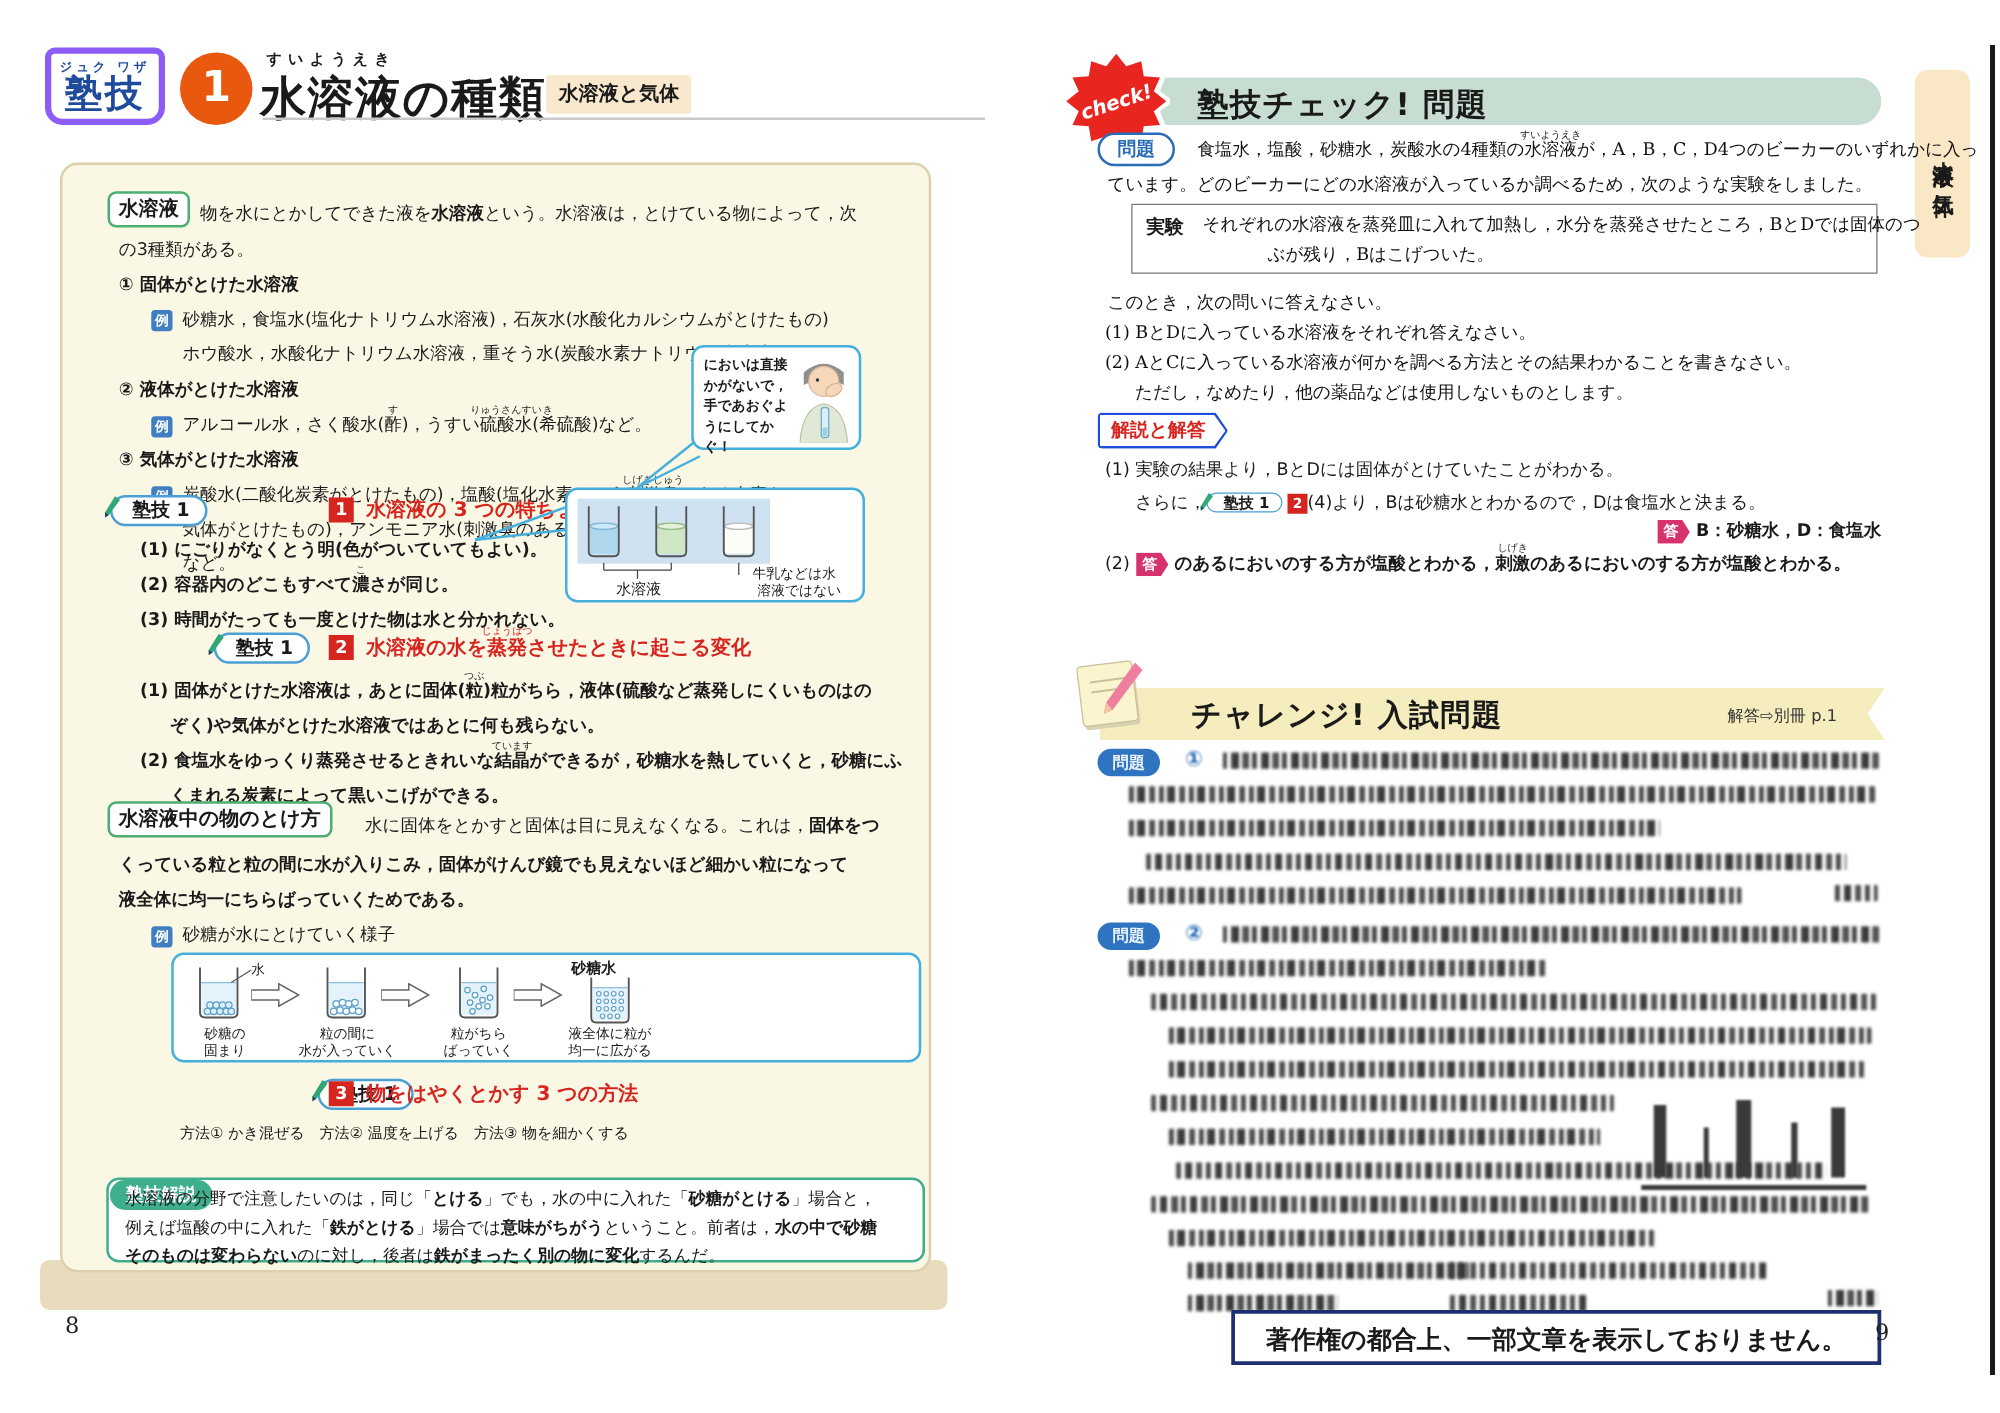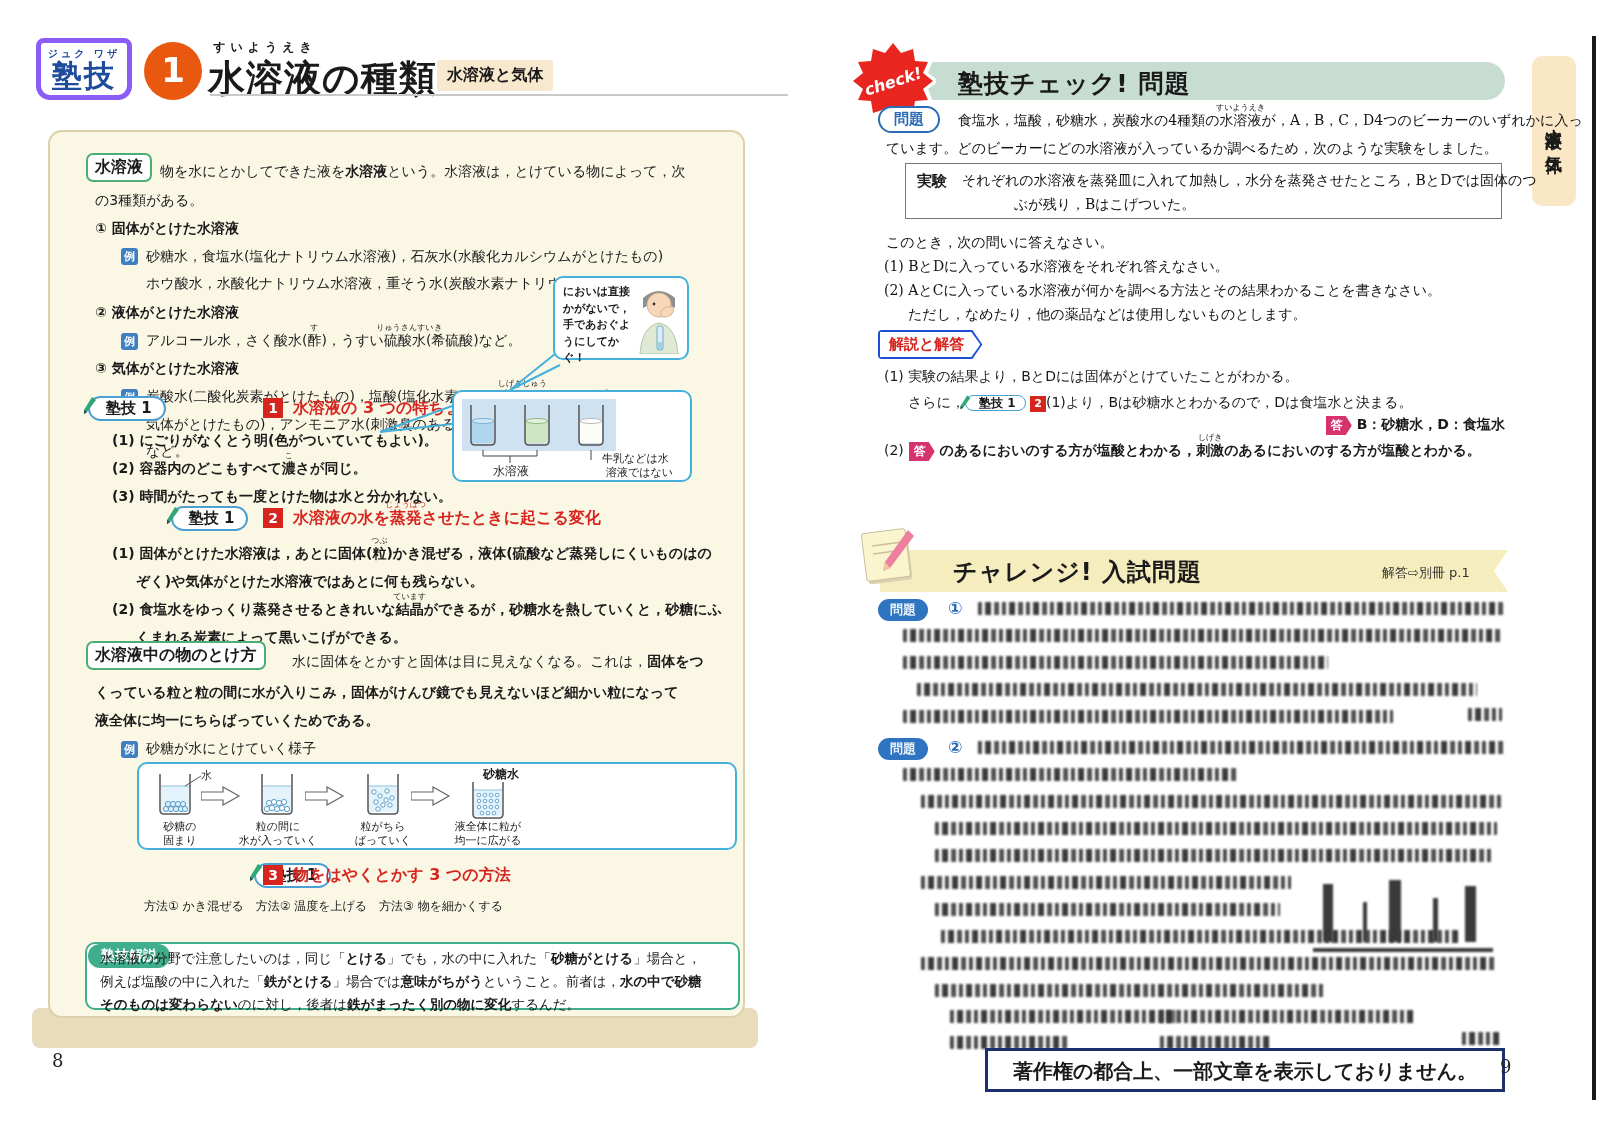--- a/index.html
+++ b/index.html
@@ -167,21 +167,21 @@
 
 <span class="abs wazabadge" style="left:88px;top:506px;">
   <svg class="pic" width="18" height="22" viewBox="0 0 18 22">
       <polygon points="3,20 6,18 15,6 11,3 3,16" fill="#2fa878"></polygon>
       <polygon points="3,20 3,16 6,18" fill="#23425f"></polygon>
     </svg>
   <span>塾技 1</span>
 </span>
 <span class="abs rnum" style="left:263px;top:508px;">2</span>
 <div class="abs wtitle" style="left:293px;top:508px;"><span>水溶液の水を</span><span class="rb">蒸発<span class="rt">じょうはつ</span></span><span>させたときに起こる変化</span></div>
-<div class="abs line b" style="left:112px;top:545px;"><span>(1) 固体がとけた水溶液は，あとに固体(</span><span class="rb">粒<span class="rt">つぶ</span></span><span>)かき混ぜる，液体(硫酸など蒸発しにくいものはの</span></div>
+<div class="abs line b" style="left:112px;top:545px;"><span>(1) 固体がとけた水溶液は，あとに固体(</span><span class="rb">粒<span class="rt">つぶ</span></span><span>)粒がちら，液体(硫酸など蒸発しにくいものはの</span></div>
 <div class="abs line b" style="left:136px;top:573px;">ぞく)や気体がとけた水溶液ではあとに何も残らない。</div>
 <div class="abs line b" style="left:112px;top:601px;"><span>(2) 食塩水をゆっくり蒸発させるときれいな</span><span class="rb">結晶<span class="rt">ています</span></span><span>ができるが，砂糖水を熱していくと，砂糖にふ</span></div>
 <div class="abs line b" style="left:136px;top:629px;">くまれる炭素によって黒いこげができる。</div>
 
 
 <div class="abs glabel" style="left:86px;top:641px;">水溶液中の物のとけ方</div>
 <div class="abs line" style="left:292px;top:653px;"><span>水に固体をとかすと固体は目に見えなくなる。これは，</span><span class="b">固体をつ</span></div>
 <div class="abs line" style="left:95px;top:684px;"><span class="b">くっている粒と粒の間に水が入りこみ，固体がけんび鏡でも見えないほど細かい粒になって</span></div>
 <div class="abs line" style="left:95px;top:712px;"><span class="b">液全体に均一にちらばっていくためである。</span></div>
 <span class="abs rei" style="left:121px;top:741px;">例</span>
@@ -250,21 +250,21 @@
         <circle cx="25" cy="33" r="2.2"></circle>
         <circle cx="13" cy="37" r="2.2"></circle>
         <circle cx="21" cy="28" r="2.2"></circle>
     </g>
   </svg>
 
   <svg style="position:absolute;left:272px;top:22px;" width="40" height="20">
       <polygon points="0,6 22,6 22,1 38,10 22,19 22,14 0,14" fill="#fff" stroke="#666" stroke-width="1.2"></polygon>
     </svg>
 
-  <div style="position:absolute;left:318px;top:2px;width:62px;text-align:right;font-size:12px;font-weight:bold;">砂糖水</div>
+  <div style="position:absolute;left:318px;top:2px;width:62px;text-align:left;font-size:12px;font-weight:bold;">砂糖水</div>
   <svg style="position:absolute;left:331px;top:16px;" width="36" height="42" viewBox="0 0 36 42">
     <rect x="4" y="10" width="28" height="26" fill="#e3f2fb"></rect>
       <line x1="4" y1="10" x2="32" y2="10" stroke="#8fc0dd" stroke-width="1"></line>
     <path d="M3,2 V34 q0,4 4,4 h22 q4,0 4,-4 V2" fill="none" stroke="#555" stroke-width="1.5"></path>
     <g fill="#ffffff" stroke="#5c9fc9" stroke-width="0.9">
       <circle cx="9" cy="15" r="1.8"></circle>
         <circle cx="15" cy="15" r="1.8"></circle>
         <circle cx="21" cy="15" r="1.8"></circle>
         <circle cx="27" cy="15" r="1.8"></circle>
       <circle cx="9" cy="21" r="1.8"></circle>
@@ -348,21 +348,21 @@
 
 
 <div class="abs kaito-outer" style="left:878px;top:330px;">
   <div class="kaito-inner">解説と解答</div>
 </div>
 <div class="abs line" style="left:884px;top:368px;">(1) 実験の結果より，BとDには固体がとけていたことがわかる。</div>
 <div class="abs line" style="left:908px;top:394px;">
   <span>さらに，</span><span class="wazabadge-s"><svg class="pic" width="15" height="18" viewBox="0 0 18 22">
         <polygon points="3,20 6,18 15,6 11,3 3,16" fill="#2fa878"></polygon>
         <polygon points="3,20 3,16 6,18" fill="#23425f"></polygon>
-      </svg><span>塾技 1</span></span> <span class="rnum-s">2</span><span>(1)より，Bは砂糖水とわかるので，Dは食塩水と決まる。</span>
+      </svg><span>塾技 1</span></span> <span class="rnum-s">2</span><span>(4)より，Bは砂糖水とわかるので，Dは食塩水と決まる。</span>
 </div>
 <div class="abs line b" style="right:95px;top:416px;">
   <span class="ansbadge">答</span>
   <span>B：砂糖水，D：食塩水</span>
 </div>
 <div class="abs line b" style="left:884px;top:442px;">
   <span style="font-weight:normal;">(2)</span>
   <span class="ansbadge">答</span>
   <span><span>のあるにおいのする方が塩酸とわかる，</span><span class="rb">刺激<span class="rt">しげき</span></span><span>のあるにおいのする方が塩酸とわかる。</span></span>
 </div>

